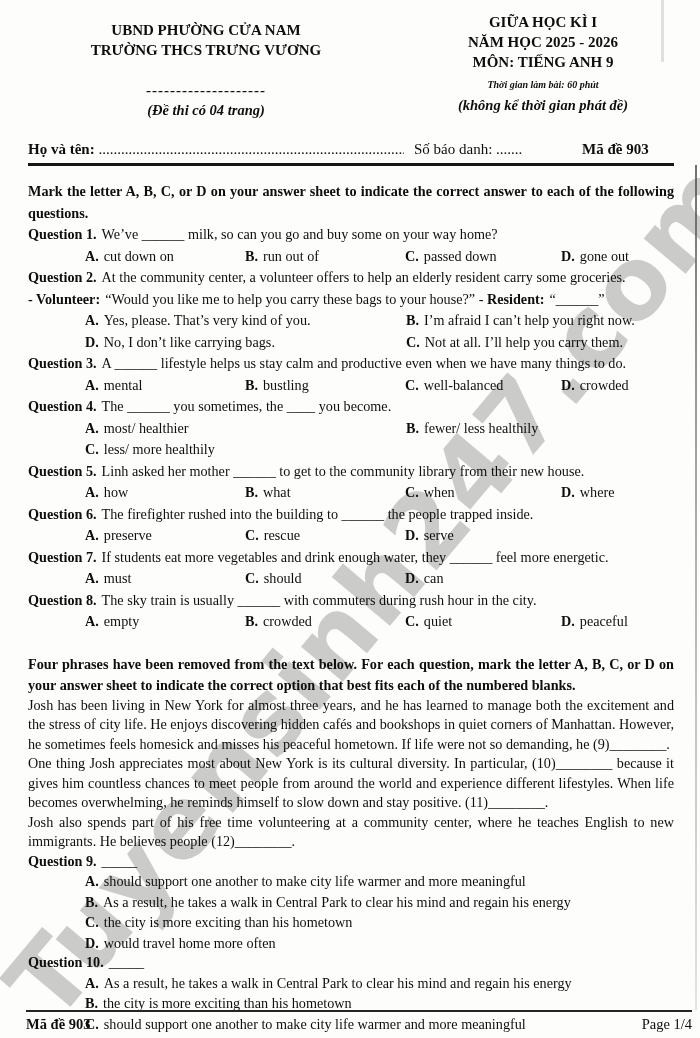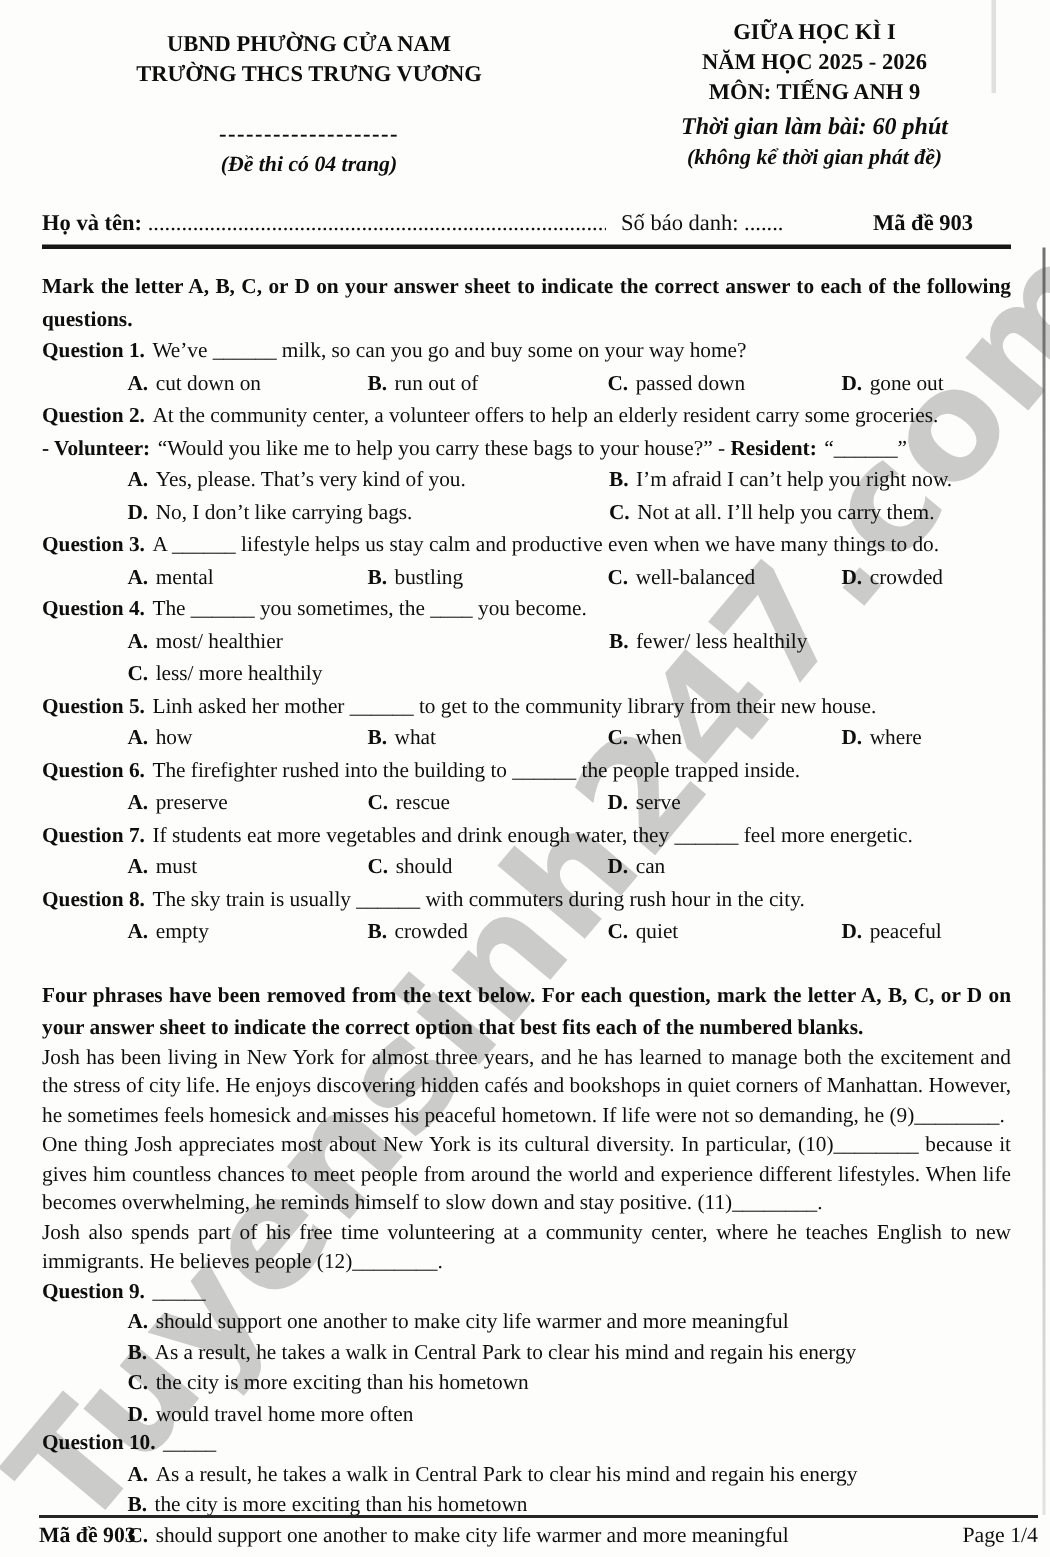--- a/index.html
+++ b/index.html
@@ -29,21 +29,21 @@
   .b { font-weight:bold; }
   .bi { font-weight:bold; font-style:italic; }
 
   
   .header { display:flex; justify-content:space-between; align-items:flex-start; }
   .header-left  { width:356px; text-align:center; padding-top:8px; font-size:15px; }
   .header-right { width:262px; text-align:center; font-size:15px; }
   .header-left div, .header-right div { line-height:20px; }
   .dashes { margin-top:20px; line-height:12px; letter-spacing:1px; }
   .hl-note { font-size:14.5px; }
-  .hr-time { font-size:16px; margin-top:3px; }
+  .hr-time { font-size:10px; margin-top:3px; }
 
   
   .info-row { display:flex; align-items:flex-end; margin-top:21px; padding-bottom:5px;
               border-bottom:3px solid #171717; font-size:15px; }
   .info-name { flex:1 1 auto; white-space:nowrap; overflow:hidden; margin-right:10px; }
   .info-sbd  { flex:none; width:168px; }
   .info-code { flex:none; width:92px; font-weight:bold; }
 
   
   .part1 { margin-top:15px; font-size:14.2px; line-height:21.5px; }

